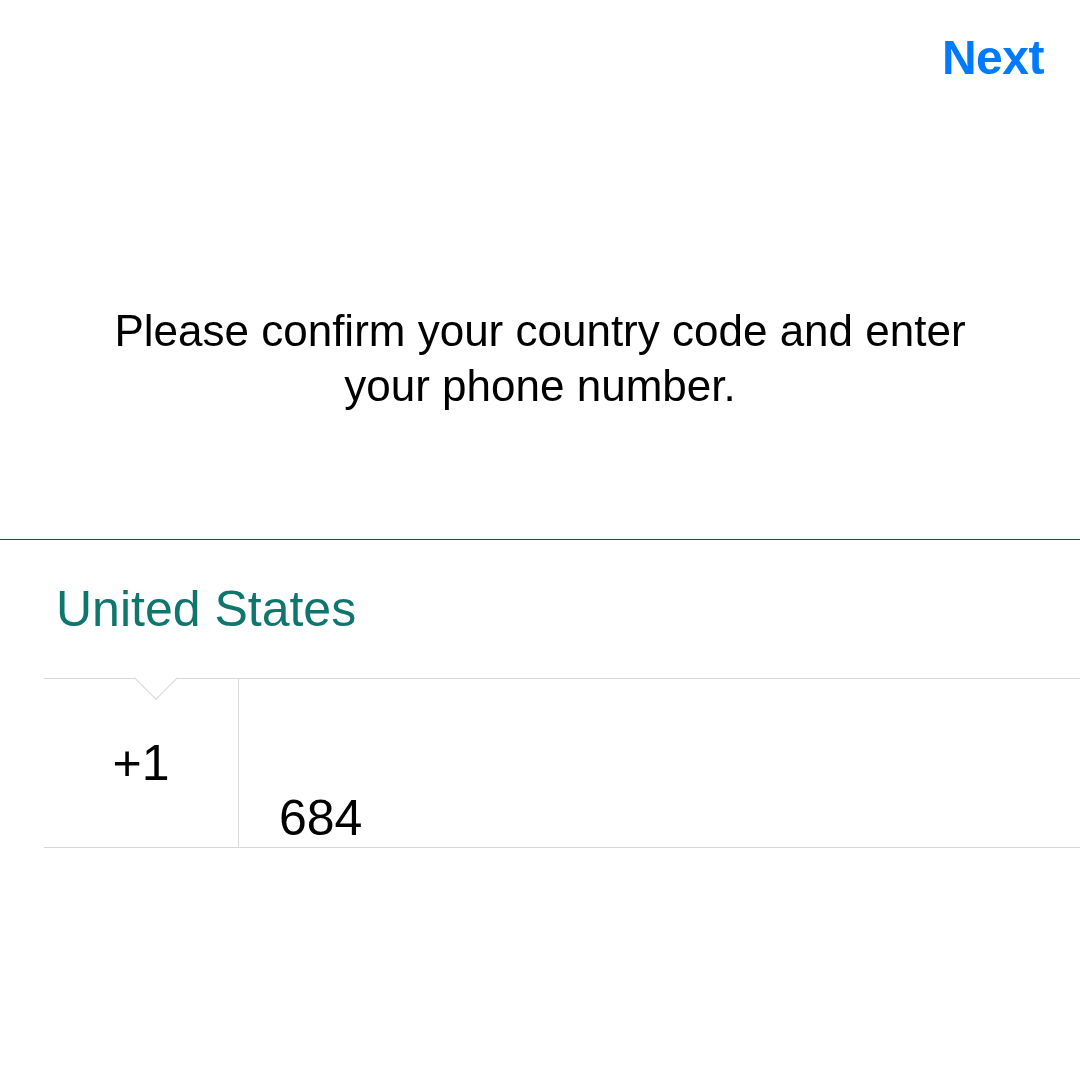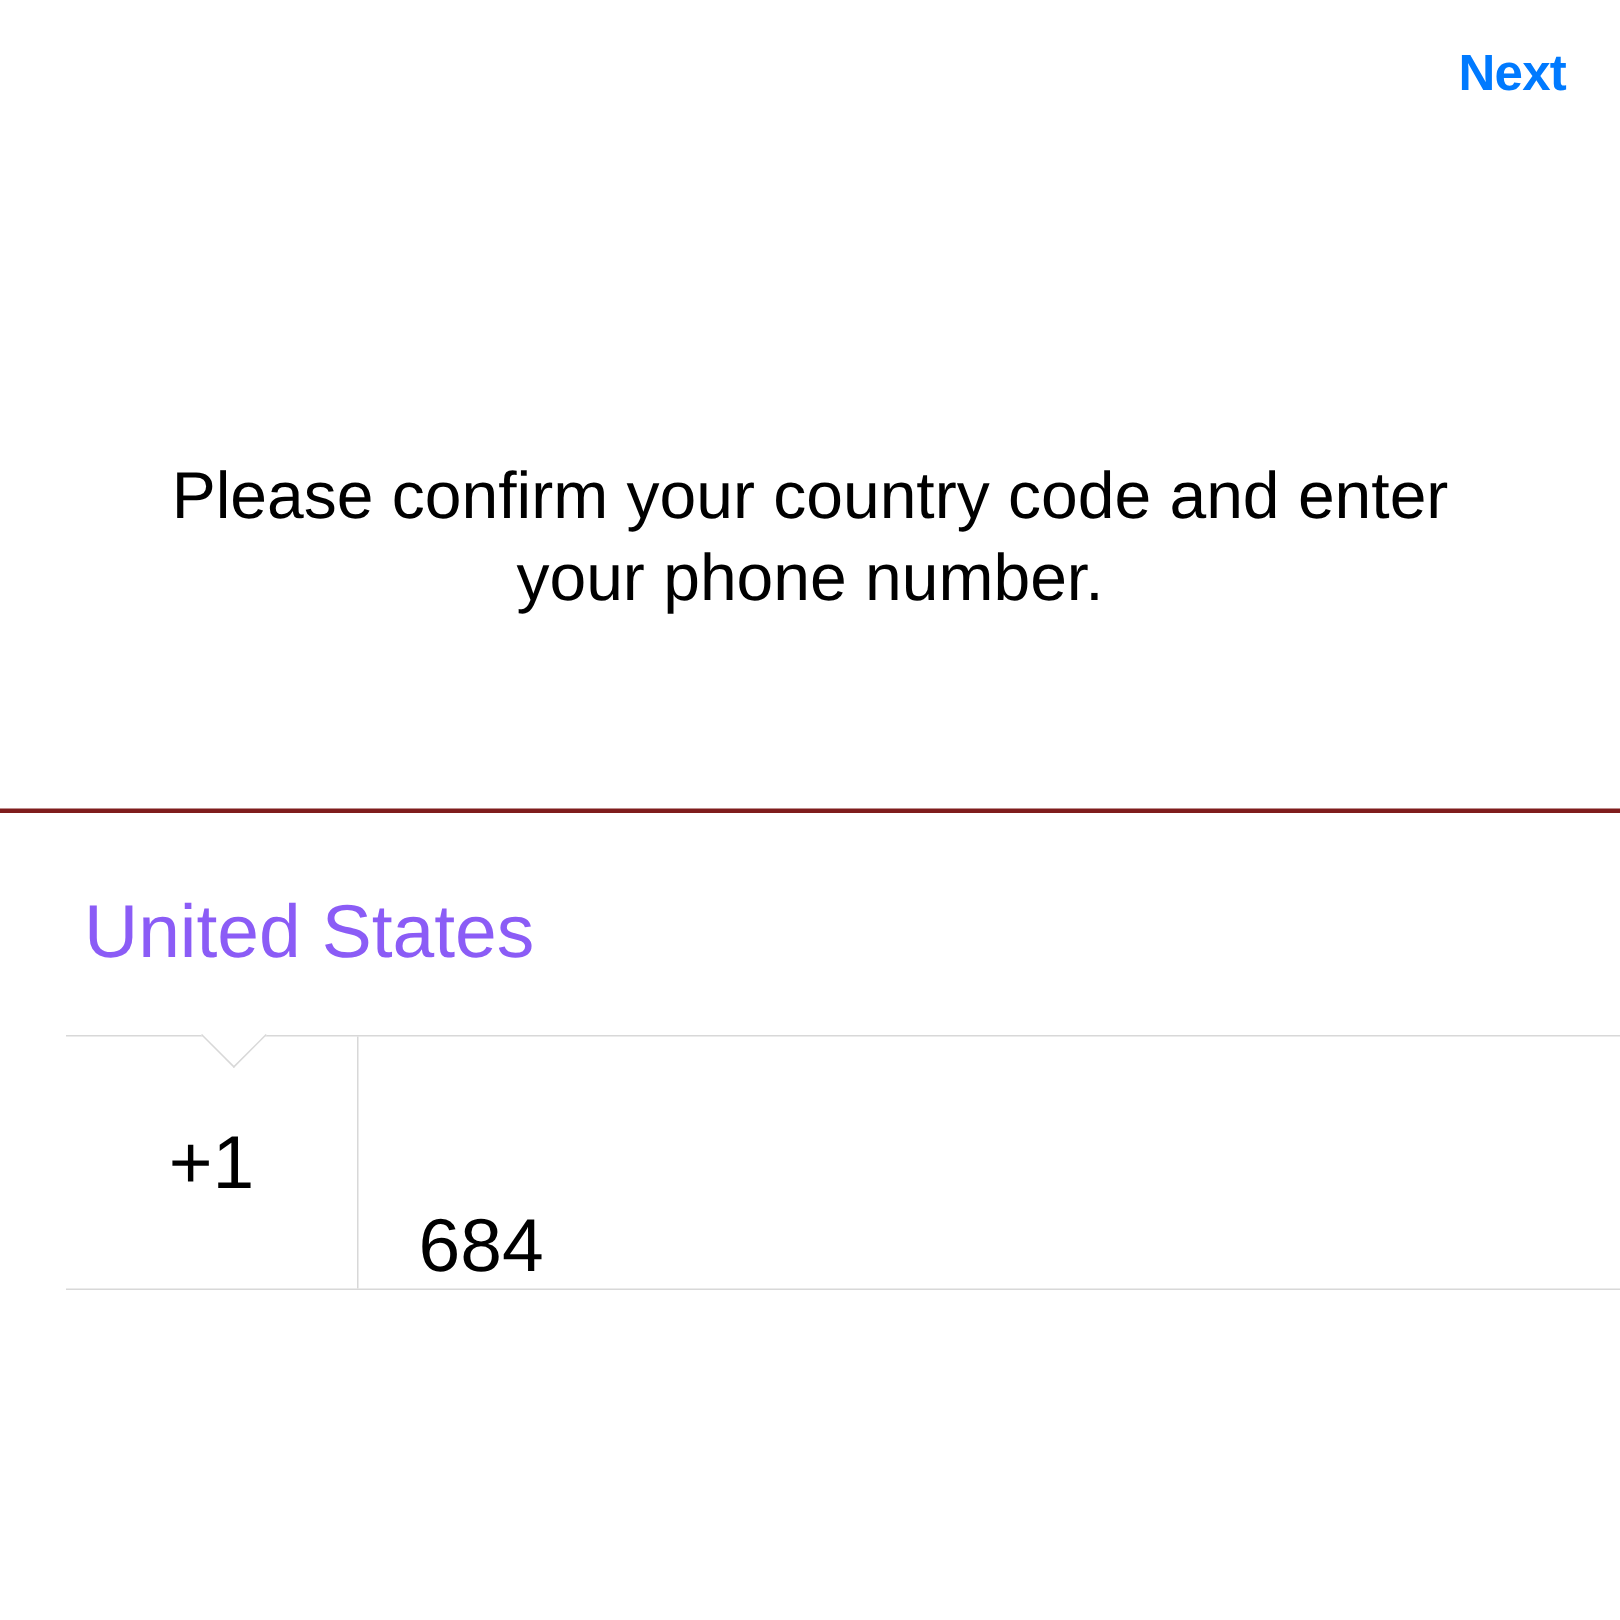--- a/index.html
+++ b/index.html
@@ -14,21 +14,21 @@
     .nav {
       display: flex;
       justify-content: flex-end;
       align-items: flex-start;
       padding: 30px 36px 0 36px;
       height: 95px;
     }
     .next-btn {
       background: none;
       border: none;
-      font-size: 34px;
+      font-size: 48px;
       font-weight: 600;
       color: #007aff;
       cursor: pointer;
       font-family: inherit;
       letter-spacing: -0.5px;
     }
     .header-block {
       text-align: center;
       padding: 140px 40px 0 40px;
     }
@@ -44,25 +44,25 @@
       font-weight: 400;
       line-height: 1.25;
       color: #000;
       letter-spacing: 0;
       padding: 0 40px;
     }
     .form-area {
       margin-top: 126px;
     }
     .country-row {
-      border-top: 3px solid #7f1d1d;
-      padding: 50px 0 40px 56px;
+      border-top: 1px solid #7f1d1d;
+      padding: 40px 0 40px 56px;
       font-size: 50px;
       font-weight: 400;
-      color: #8b5cf6;
+      color: #0f766e;
       cursor: pointer;
       letter-spacing: 0;
     }
     .phone-row {
       display: flex;
       align-items: stretch;
       border-top: 1px solid #d8d8d8;
       border-bottom: 1px solid #d8d8d8;
       height: 170px;
       position: relative;

